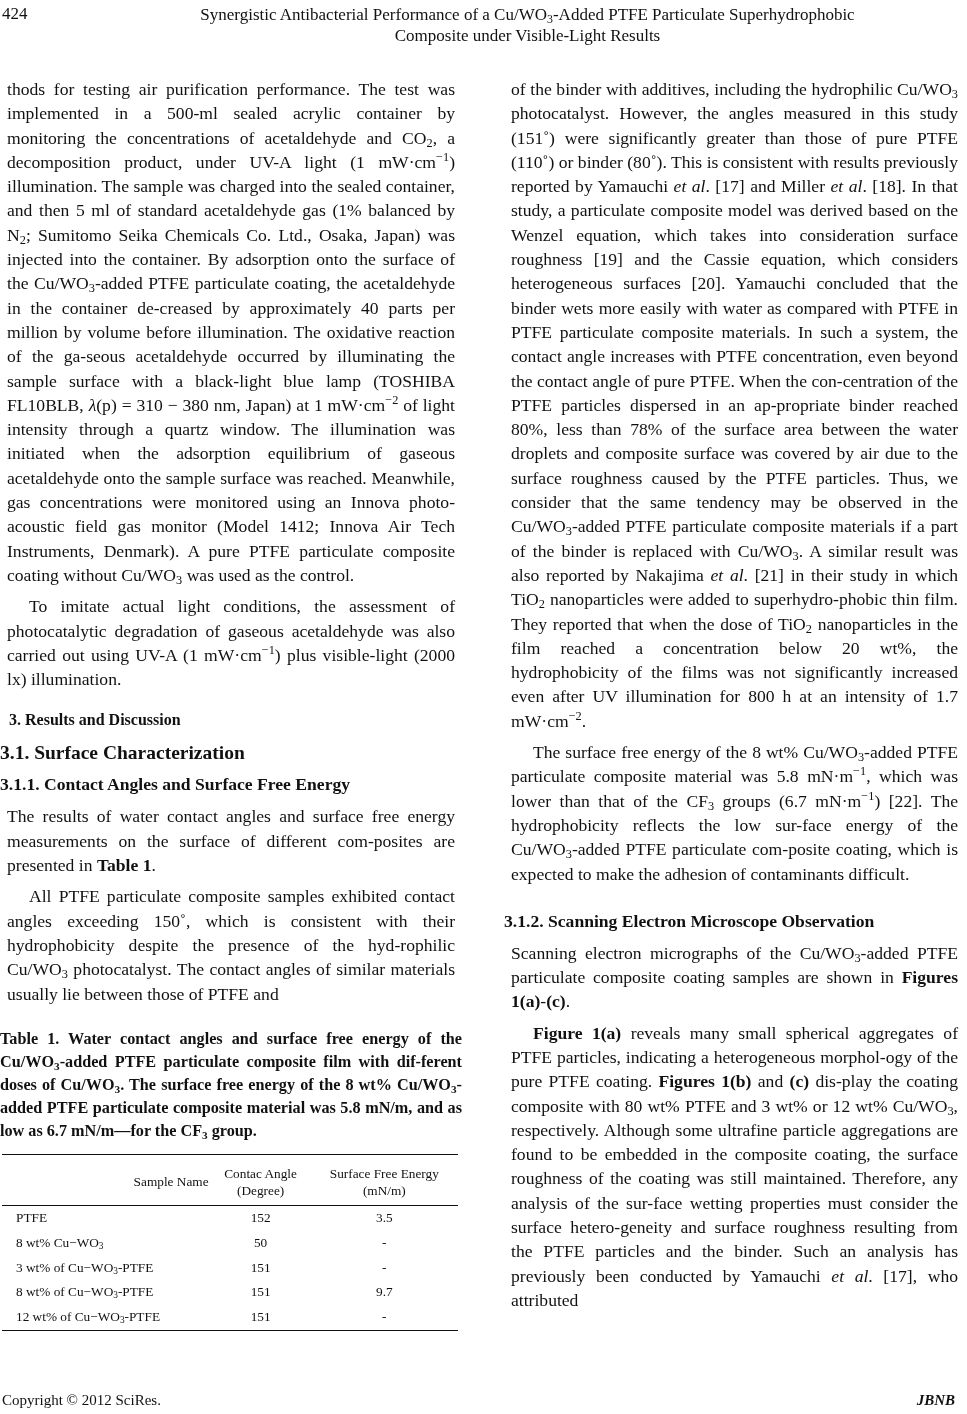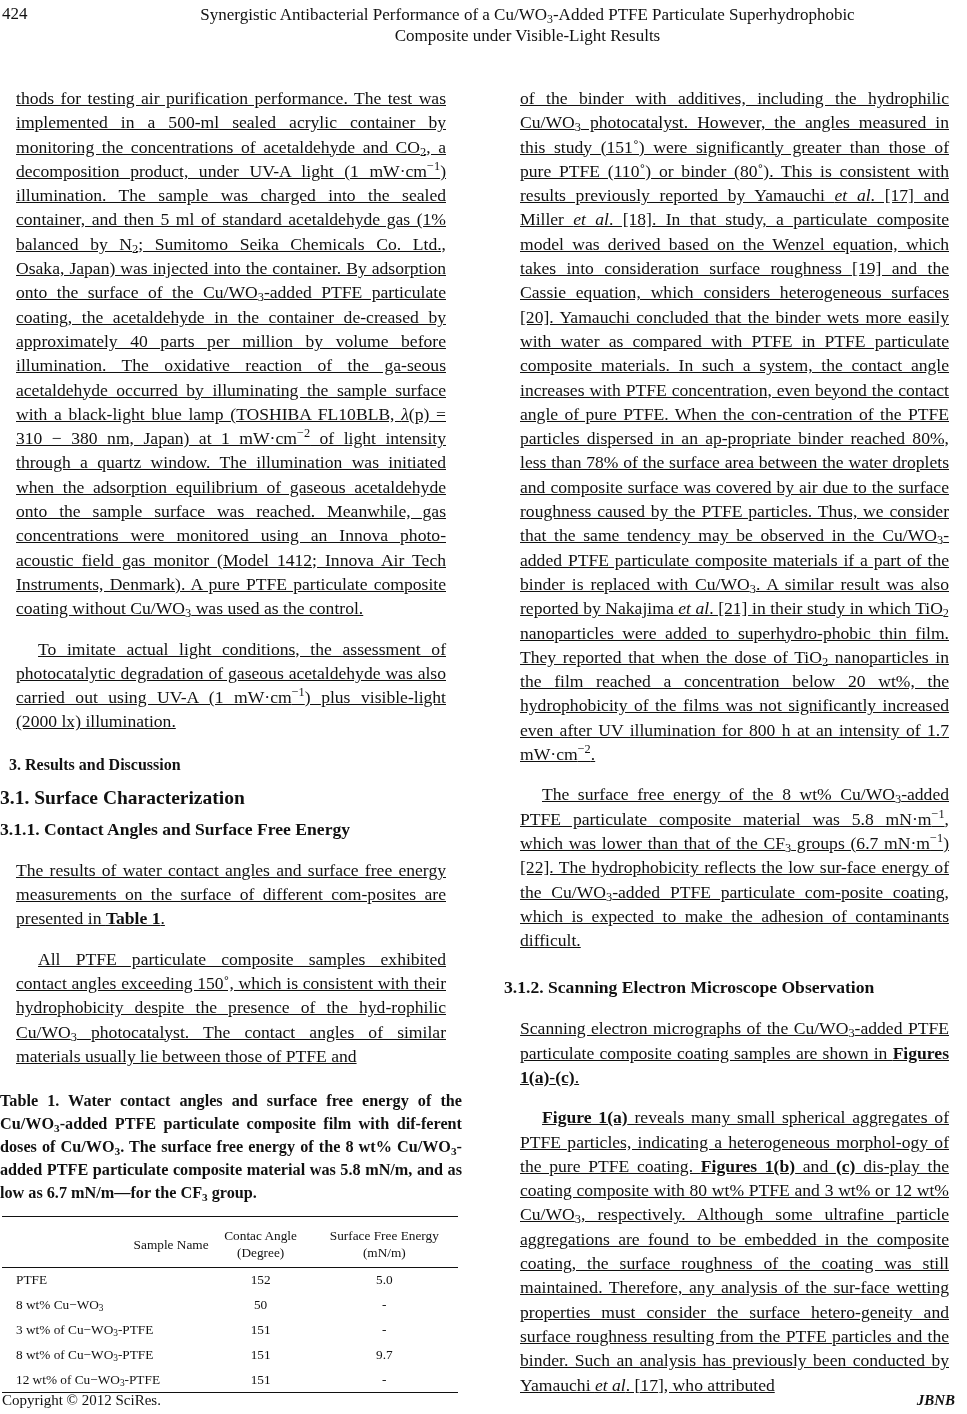--- a/index.html
+++ b/index.html
@@ -6,21 +6,21 @@
   body {
     width: 967px; height: 1414px; position: relative; overflow: hidden;
     font-family: "Liberation Serif", "DejaVu Serif", serif; color: #111;
   }
   .header { position: absolute; top: 0; left: 0; width: 967px; height: 60px; }
   .page-num { position: absolute; left: 2px; top: 4px; font-size: 17px; }
   .running-title { position: absolute; left: 0; width: 967px; top: 4px; text-align: center; font-size: 17px; line-height: 21px; padding-left: 44px; }
   .col { position: absolute; top: 70px; font-size: 17.6px; line-height: 24.3px; }
   .col-left { left: 0; width: 462px; }
   .col-right { left: 504px; width: 461px; }
-  p.par { margin: 16px; text-align: justify; text-decoration: underline; }
+  p.par { margin: 7px; text-align: justify; }
   p.indent { text-indent: 22px; }
   sub, sup { font-size: 0.7em; line-height: 0; }
   sub { vertical-align: -0.25em; }
   sup { vertical-align: 0.55em; }
   h2.sec { font-size: 16px; font-weight: bold; margin: 14px 0 0 0; line-height: 30px; padding-left: 9px; }
   h3.subsec { font-size: 19.5px; font-weight: bold; margin: 2px 0 0 0; line-height: 32px; }
   h4.subsubsec { font-size: 17.6px; font-weight: bold; margin: 2px 0 0 0; line-height: 26px; }
   h4.subsubsec.gap { margin-top: 22px; }
   .table-caption { font-weight: bold; font-size: 16.2px; line-height: 23px; text-align: justify; margin: 22px 0 0 0; }
   table.data-table { width: 456px; border-collapse: collapse; margin-top: 11px; font-size: 13.3px; margin-left: 2px; }
@@ -64,21 +64,21 @@
       <tr>
         <th class="first">Sample Name</th>
         <th>Contac Angle<br>(Degree)</th>
         <th>Surface Free Energy<br>(mN/m)</th>
       </tr>
     </thead>
     <tbody id="table-body">
         <tr>
           <td class="first">PTFE</td>
           <td>152</td>
-          <td>5.0</td>
+          <td>3.5</td>
         </tr>
         <tr>
           <td class="first">8 wt% Cu−WO<sub>3</sub></td>
           <td>50</td>
           <td>-</td>
         </tr>
         <tr>
           <td class="first">3 wt% of Cu−WO<sub>3</sub>-PTFE</td>
           <td>151</td>
           <td>-</td>

